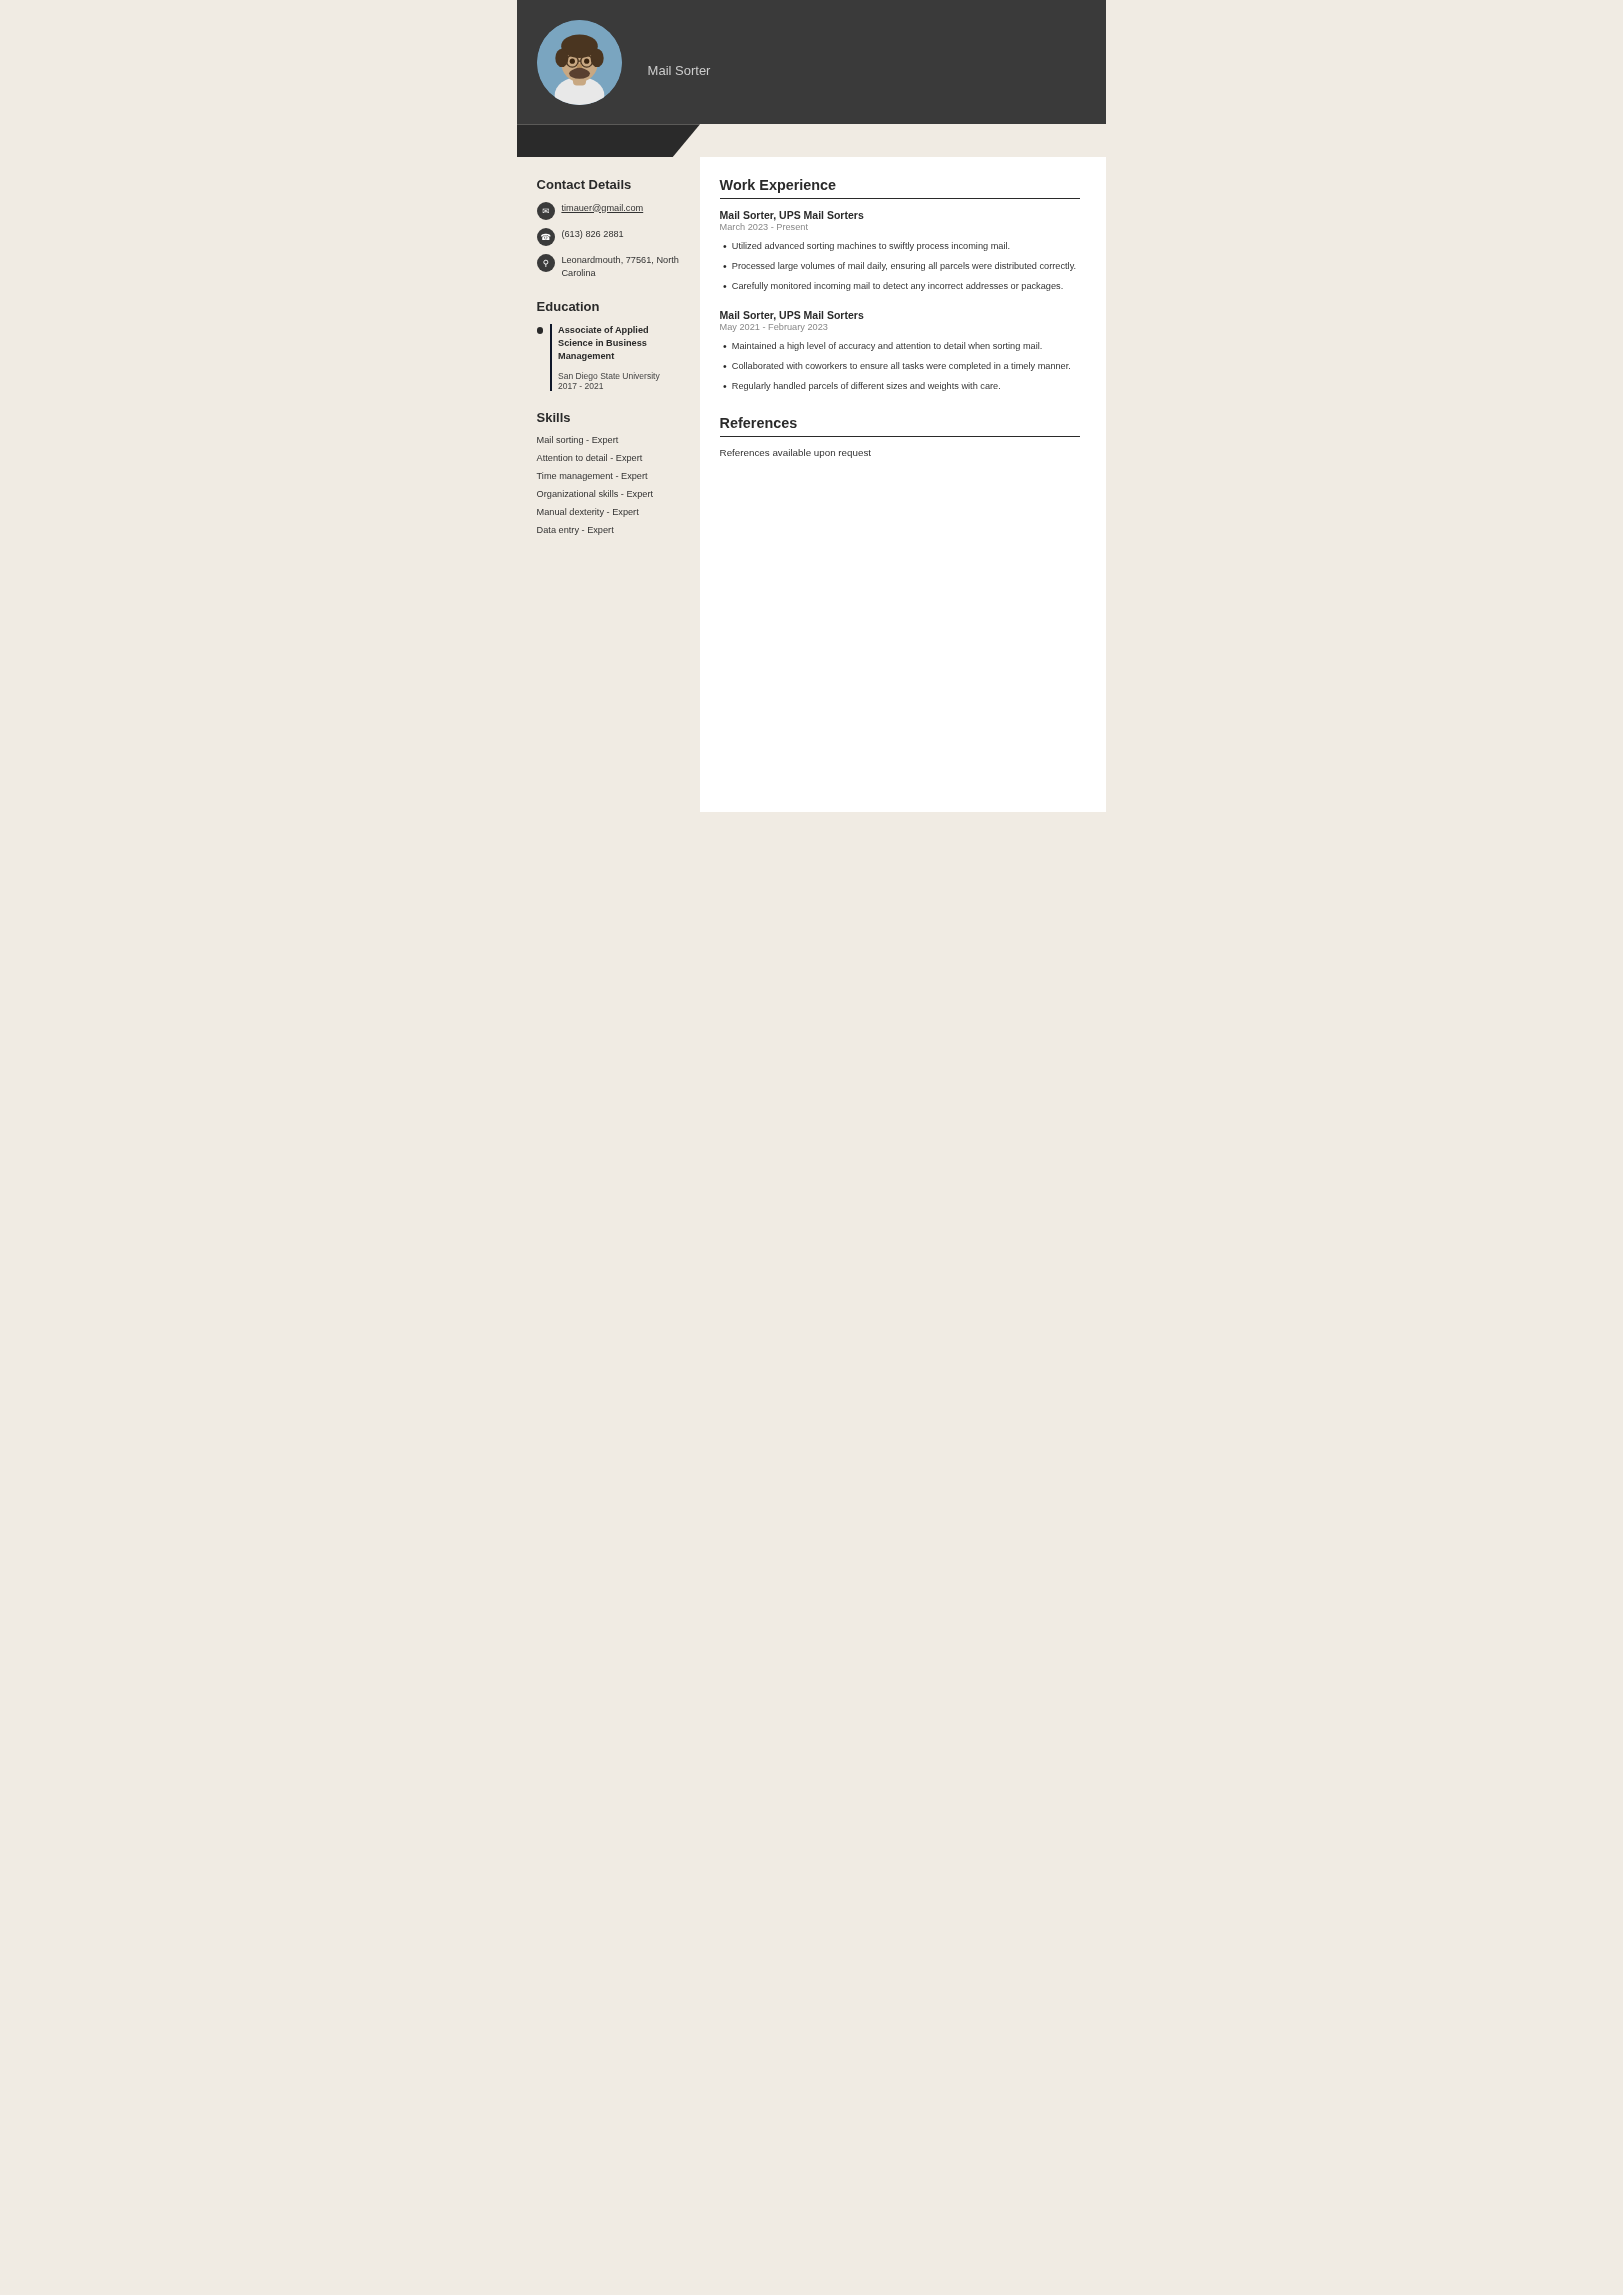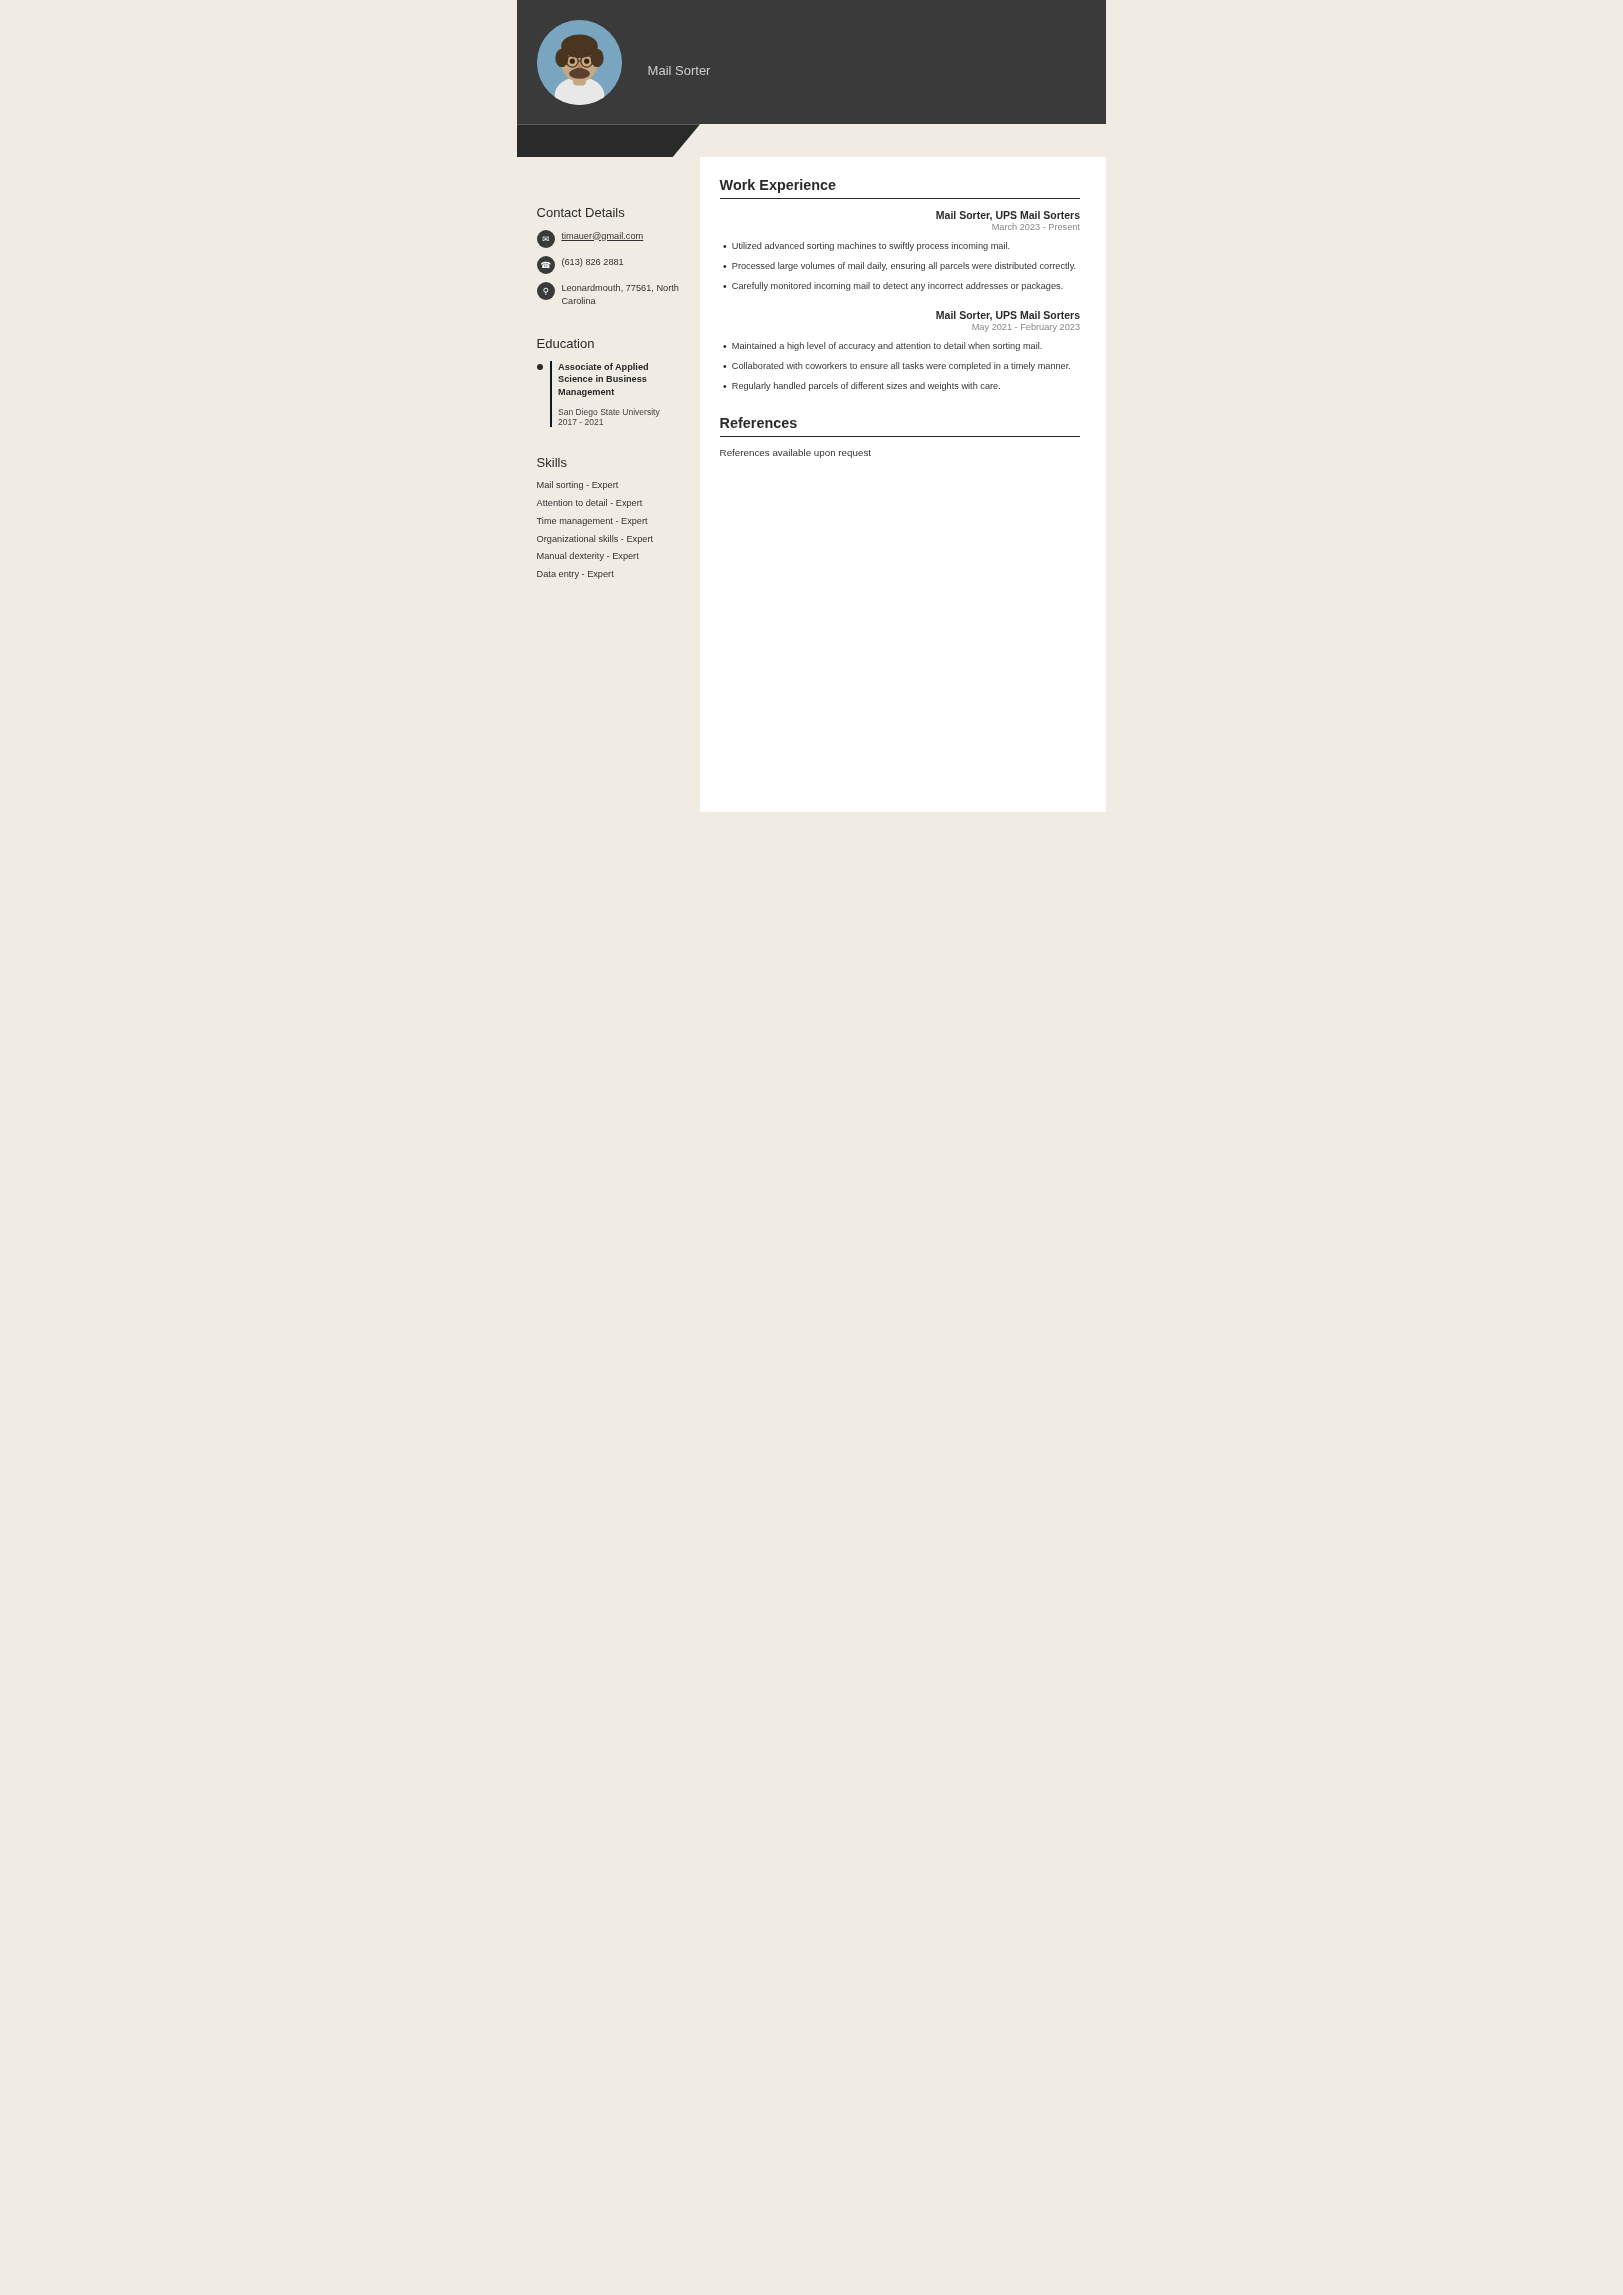--- a/index.html
+++ b/index.html
@@ -89,25 +89,24 @@
       padding: 19.6px 16.4px 19.6px 19.6px;
       background: #f0ebe3;
     }
 
     .sidebar-section {
       margin-bottom: 19.6px;
     }
 
     .sidebar-section-title {
       font-size: 13px;
-      font-weight: normal;
+      font-weight: bold;
       color: #2a2a2a;
       margin-bottom: 9.8px;
       font-family: Arial, sans-serif;
-      margin-top: 28px;
     }
 
     .contact-item {
       display: flex;
       align-items: flex-start;
       margin-bottom: 7.9px;
       gap: 6.5px;
     }
 
     .contact-icon {
@@ -246,21 +245,20 @@
     .job-bullets li::before {
       content: '•';
       font-size: 10.5px;
       color: #2a2a2a;
       flex-shrink: 0;
       margin-top: -0.7px;
     }
 
     .job-entry {
       margin-bottom: 14.4px;
-      text-align: right;
     }
 
     .references-text {
       font-size: 9.8px;
       color: #333;
       font-family: Arial, sans-serif;
     }
 
     
     .avatar-svg {

